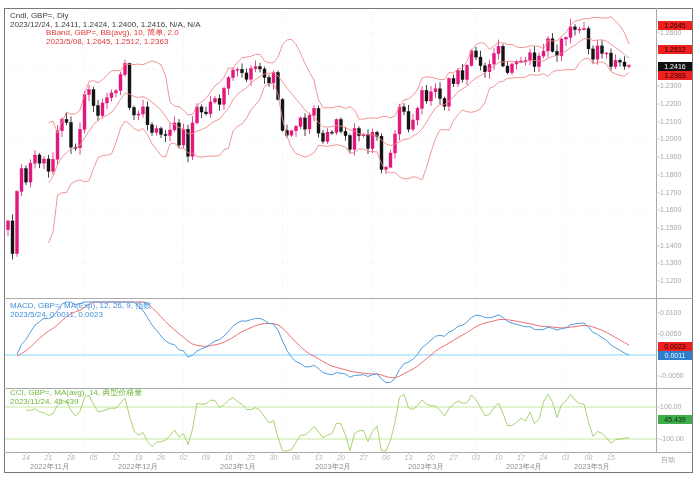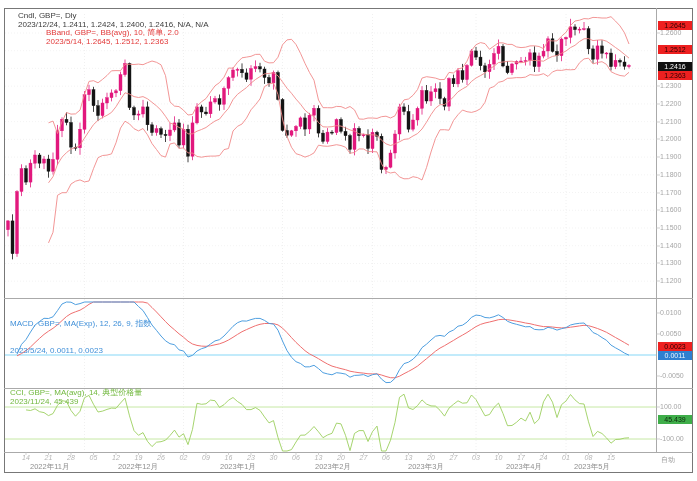--- a/index.html
+++ b/index.html
@@ -1,22 +1,22 @@
 <!DOCTYPE html>
 <html><head>
 <meta charset="utf-8">
 <style>
   html,body{margin:0;padding:0;background:#fff;width:697px;height:481px;overflow:hidden;
     font-family:"Liberation Sans",sans-serif;}
   #app{position:relative;width:697px;height:481px;background:#fff;}
   #cv{position:absolute;left:0;top:0;}
   .lg{position:absolute;font-size:8px;line-height:8.5px;white-space:nowrap;letter-spacing:0;}
-  .lg .dark{color:#3c3c3c;margin-left:8px;}
+  .lg .dark{color:#3c3c3c;}
   .lg .red{color:#e23a3a;padding-left:36px;}
-  .lg .blue{color:#3f8fd8;margin-top:18px;}
+  .lg .blue{color:#3f8fd8;}
   .lg .green{color:#71b83e;}
   .ylab{position:absolute;font-size:7px;color:#a6a6a6;white-space:nowrap;}
   .badge{position:absolute;left:658px;width:34px;height:9px;font-size:7px;line-height:9px;
     text-align:center;white-space:nowrap;}
   .b-red{background:#ee2020;color:#2b0000;}
   .b-black{background:#101010;color:#fff;}
   .b-green{background:#3fae4a;color:#0c2a0c;}
   .b-mblue{background:#2f7fd0;color:#eaf4ff;}
   .day{position:absolute;font-size:7px;color:#b4b4b4;font-style:italic;white-space:nowrap;}
   .month{position:absolute;font-size:7.5px;color:#8f8f8f;white-space:nowrap;text-align:center;}
@@ -384,21 +384,21 @@
       <line x1="543.5" x2="543.5" y1="452" y2="455" stroke="#bbb" stroke-width="0.7"></line>
       <line x1="566" x2="566" y1="452" y2="455" stroke="#bbb" stroke-width="0.7"></line>
       <line x1="588.5" x2="588.5" y1="452" y2="455" stroke="#bbb" stroke-width="0.7"></line>
       <line x1="611" x2="611" y1="452" y2="455" stroke="#bbb" stroke-width="0.7"></line>
     </svg>
 
   <div class="lg" style="left:10px;top:12px;">
     <div class="dark">Cndl, GBP=, Dly</div>
     <div class="dark">2023/12/24, 1.2411, 1.2424, 1.2400, 1.2416, N/A, N/A</div>
     <div class="red">BBand, GBP=, BB(avg), 10, 简单, 2.0</div>
-    <div class="red">2023/5/14, 1.2645, 1.2512, 1.2363</div>
+    <div class="red">2023/5/08, 1.2645, 1.2512, 1.2363</div>
   </div>
 
   <div class="lg" style="left:10px;top:302px;">
     <div class="blue">MACD, GBP=, MA(Exp), 12, 26, 9, 指数</div>
     <div class="blue">2023/5/24, 0.0011, 0.0023</div>
   </div>
 
   <div class="lg" style="left:10px;top:389px;">
     <div class="green">CCI, GBP=, MA(avg), 14, 典型价格量</div>
     <div class="green">2023/11/24, 45.439</div>

